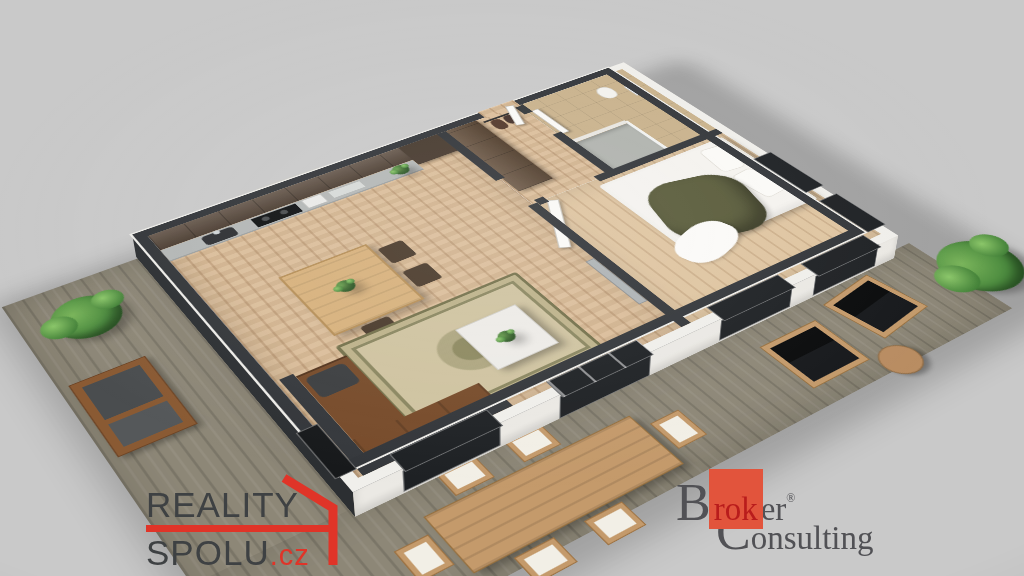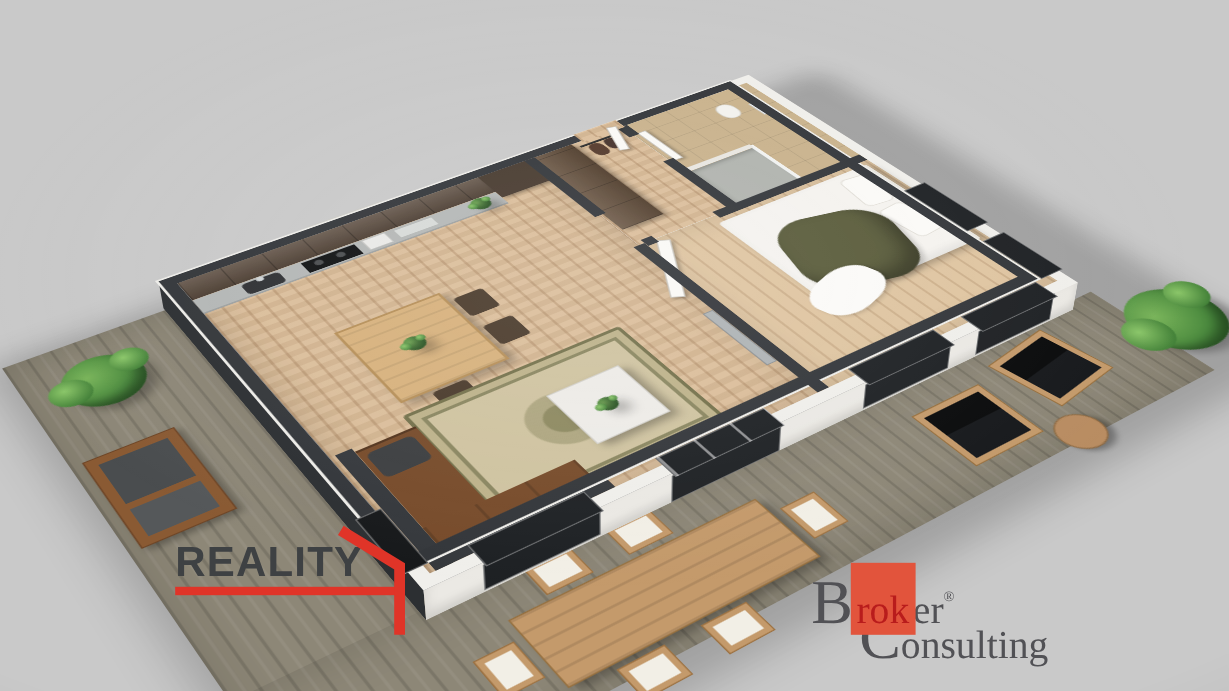--- a/index.html
+++ b/index.html
@@ -44,21 +44,21 @@
   .lounge{background:var(--owood);border:1px solid #97703f}
   .lounge i{position:absolute;left:5px;top:5px;right:5px;bottom:5px;background:var(--cushion)}
   .lounge b{position:absolute;left:5px;top:5px;right:5px;height:22px;background:#000;opacity:.55}
   .leaf{background:var(--doorw);border:1px solid #c9c6bf;box-shadow:2px 2px 3px rgba(0,0,0,.25)}
   
   #avizo{left:24px;top:6px;z-index:40;color:var(--wm-white);opacity:.88;
     font-style:italic;font-weight:700;text-shadow:2px 3px 5px rgba(70,70,70,.5);white-space:nowrap}
   #avizo .big{position:static;font-size:47px;letter-spacing:2px}
   #avizo .small{position:static;font-size:25px}
   
-  #rs{left:146px;top:452px;z-index:40;color:var(--logo-gray);font-weight:700;line-height:.98}
+  #rs{left:146px;top:488px;z-index:40;color:var(--logo-gray);font-weight:400;line-height:.98}
   #rs .l1{position:static;display:block;font-size:35px;letter-spacing:1px}
   #rs .bar{position:static;display:block;width:188px;height:7px;background:var(--accent-red);margin:3px 0 4px}
   #rs .l2{position:static;display:block;font-size:35px;letter-spacing:1px;white-space:nowrap}
   #rs .cz{position:static;color:var(--accent-red);font-size:29px}
   #rs svg{left:134px;top:-14px;overflow:visible}
   
   #bc{left:676px;top:487px;z-index:40;width:300px;color:var(--broker-gray);
     font-family:"Liberation Serif",serif;line-height:1;white-space:nowrap}
   #bc .w1{position:relative;display:block;font-size:33px;z-index:1}
   #bc .w1 .cap,#bc .w2 .cap{position:static;font-size:52px;line-height:.6}
@@ -208,20 +208,21 @@
     </div>
     <div style="left:-10px;top:-10px;width:380px;height:28px;background:var(--wall-face-dark);transform-origin:0 0;transform:rotateZ(90deg) rotateX(-90deg)"></div>
   </div>
 
   <div id="vignette"></div>
 
 
   <div id="rs">
     <span class="l1">REALITY</span>
     <span class="bar"></span>
+    <span class="l2"><span style="position:static">SPOLU</span><span class="cz">.cz</span></span>
     <svg width="58" height="94" viewBox="0 0 58 94">
       <path d="M4 4 L53 34 L53 91" fill="none" stroke="#e03428" stroke-width="9"></path>
     </svg>
   </div>
 
   <div id="bc">
     <span class="w1"><span class="cap">B</span><span class="rok">rok</span><span style="position:static">er</span><span class="reg">®</span></span>
     <span class="w2"><span class="cap">C</span><span style="position:static">onsulting</span></span>
   </div>
 

